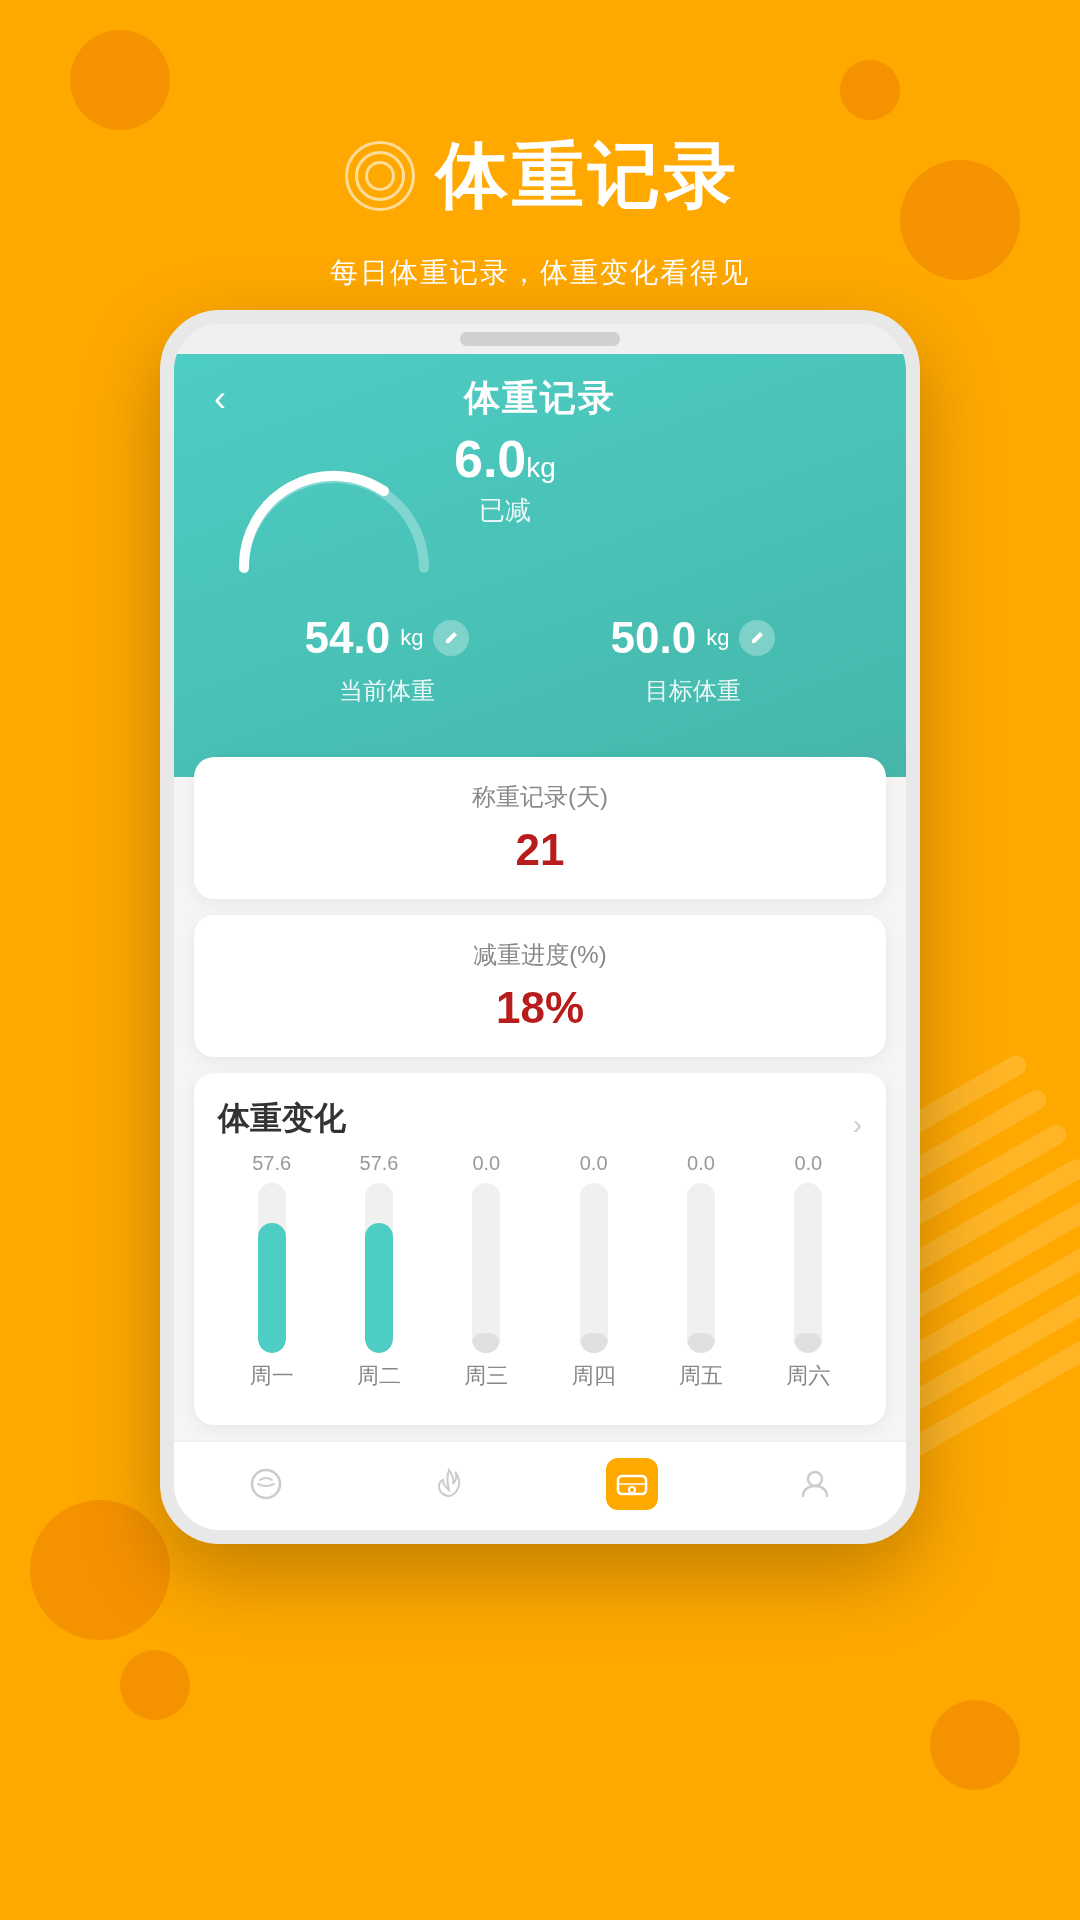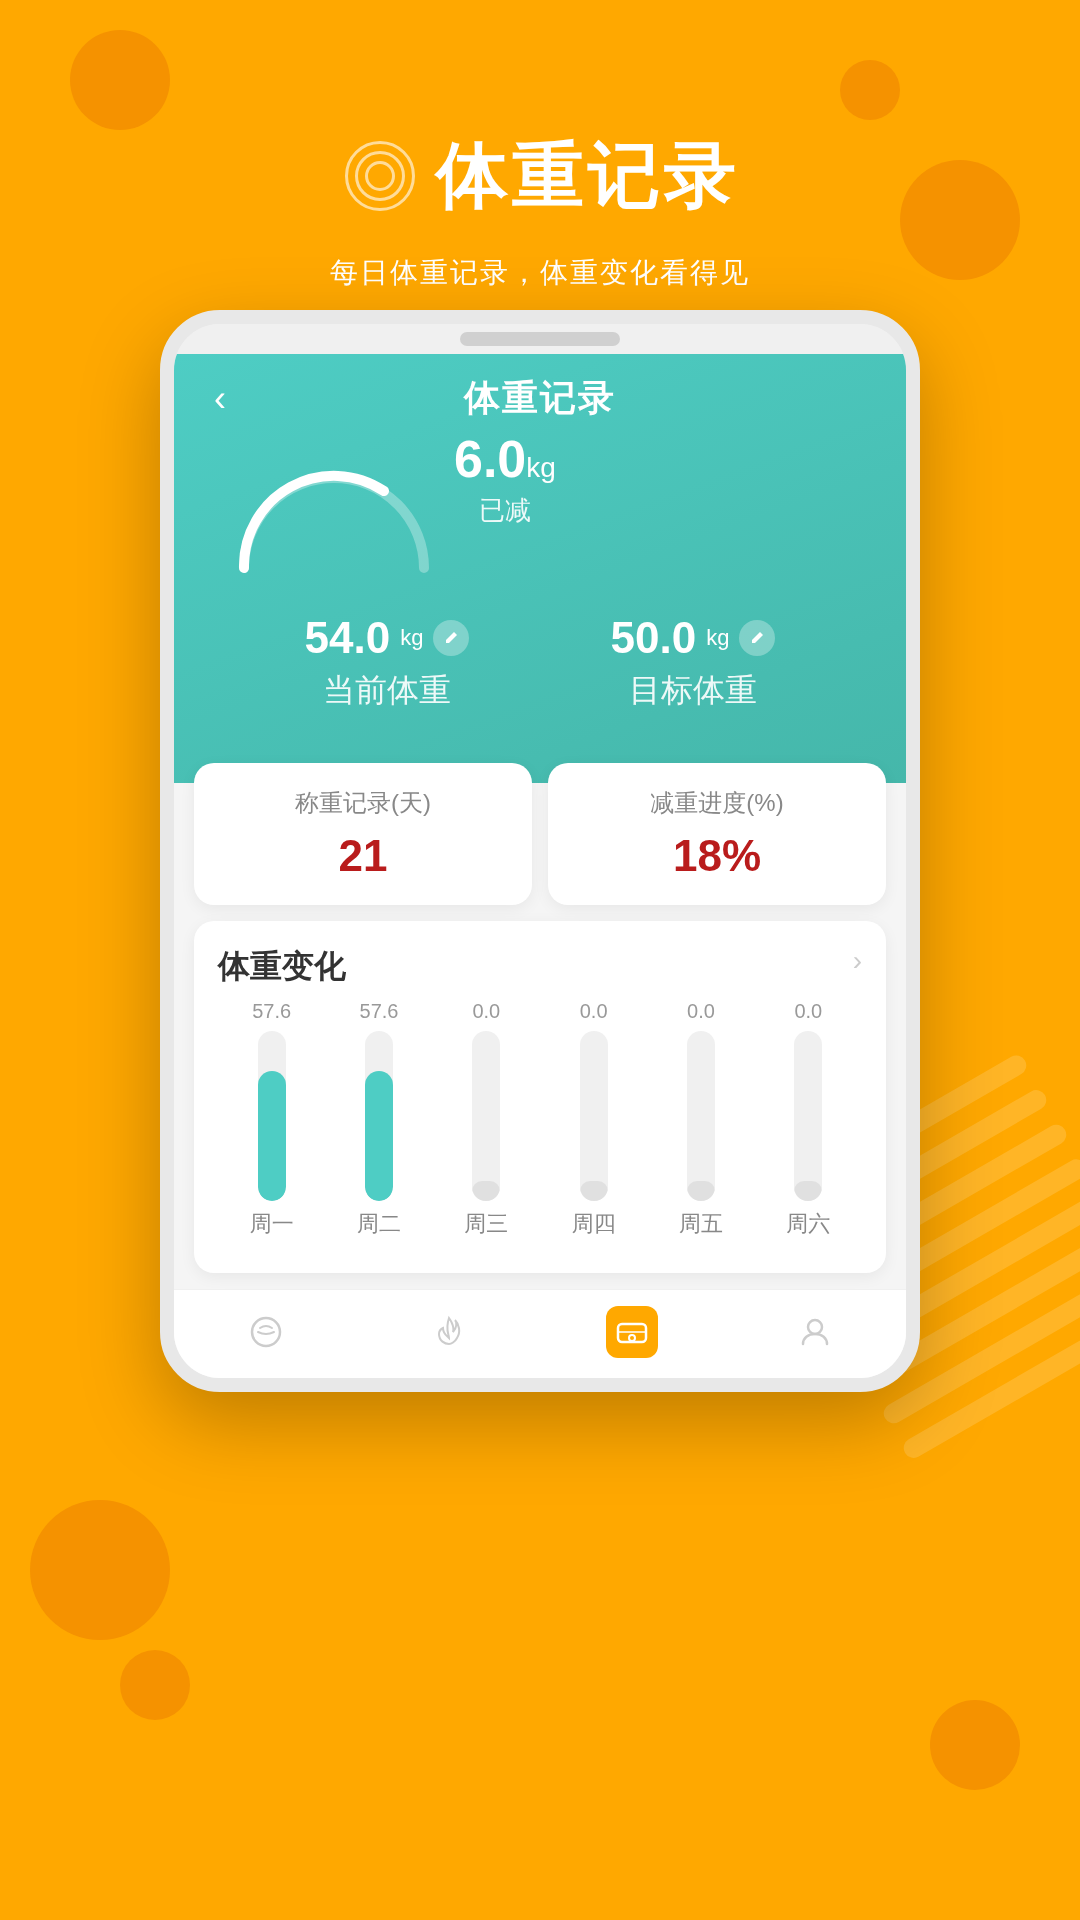--- a/index.html
+++ b/index.html
@@ -203,33 +203,34 @@
       background: rgba(255,255,255,0.3);
       border-radius: 50%;
       display: flex;
       align-items: center;
       justify-content: center;
       color: white;
       font-size: 16px;
     }
 
     .weight-stat-label {
-      font-size: 32px;
+      font-size: 24px;
       color: rgba(255,255,255,0.9);
-      margin-top: 6px;
+      margin-top: 12px;
     }
 
     
     .stats-cards {
       display: flex;
       gap: 16px;
       padding: 0 20px;
       margin-top: -20px;
       position: relative;
       z-index: 3;
+      flex-direction: column;
     }
 
     .stat-card {
       flex: 1;
       background: white;
       border-radius: 20px;
       padding: 24px 20px;
       display: flex;
       flex-direction: column;
       align-items: center;
@@ -253,21 +254,21 @@
       background: white;
       margin: 16px 20px;
       border-radius: 20px;
       padding: 24px;
       box-shadow: 0 4px 16px rgba(0,0,0,0.06);
     }
 
     .chart-header {
       display: flex;
       justify-content: space-between;
-      align-items: flex-start;
+      align-items: flex-end;
       margin-bottom: 20px;
     }
 
     .chart-title {
       font-size: 32px;
       font-weight: bold;
       color: #333;
     }
 
     .chart-more {

